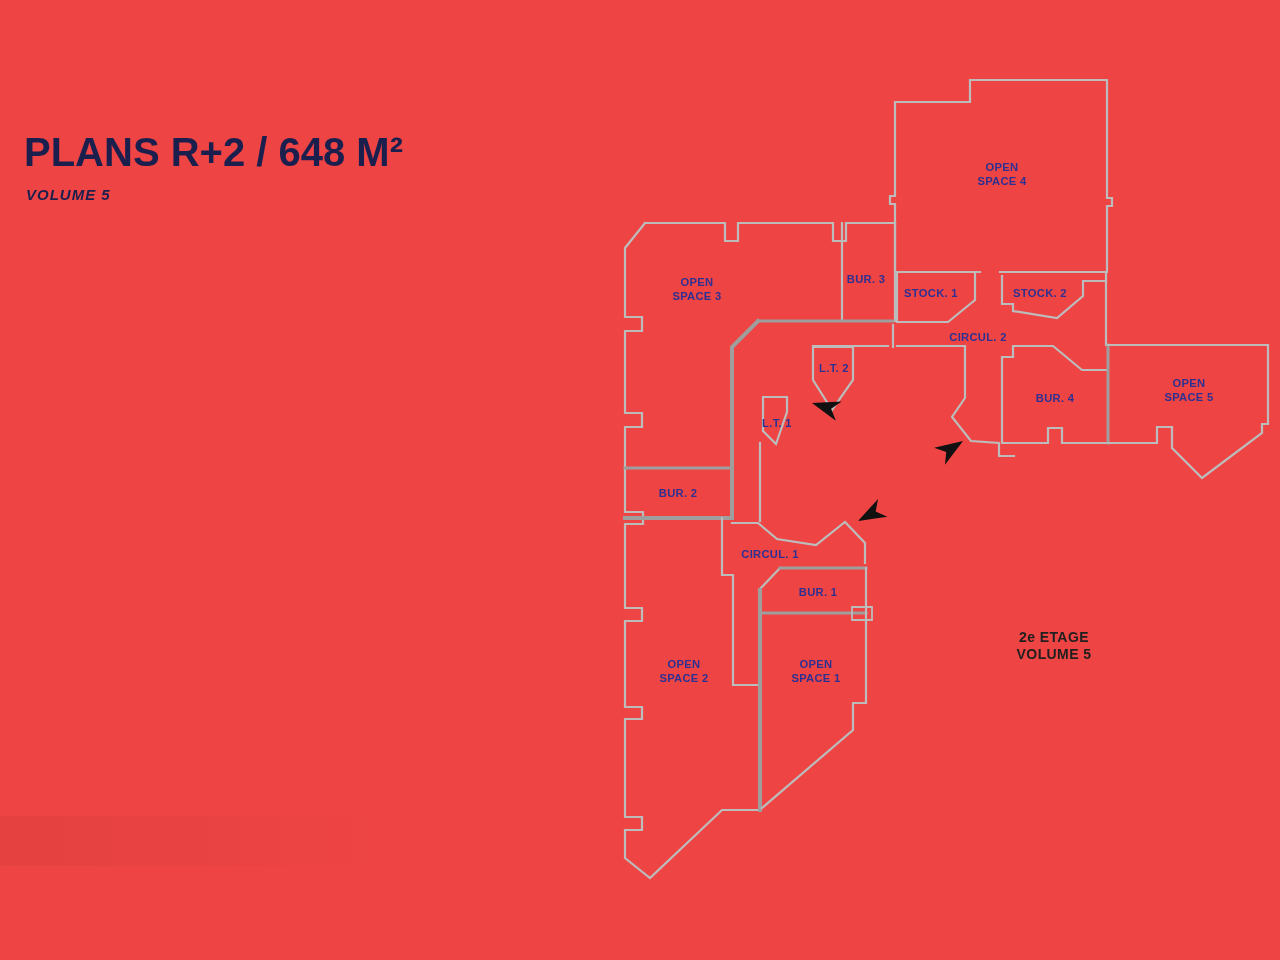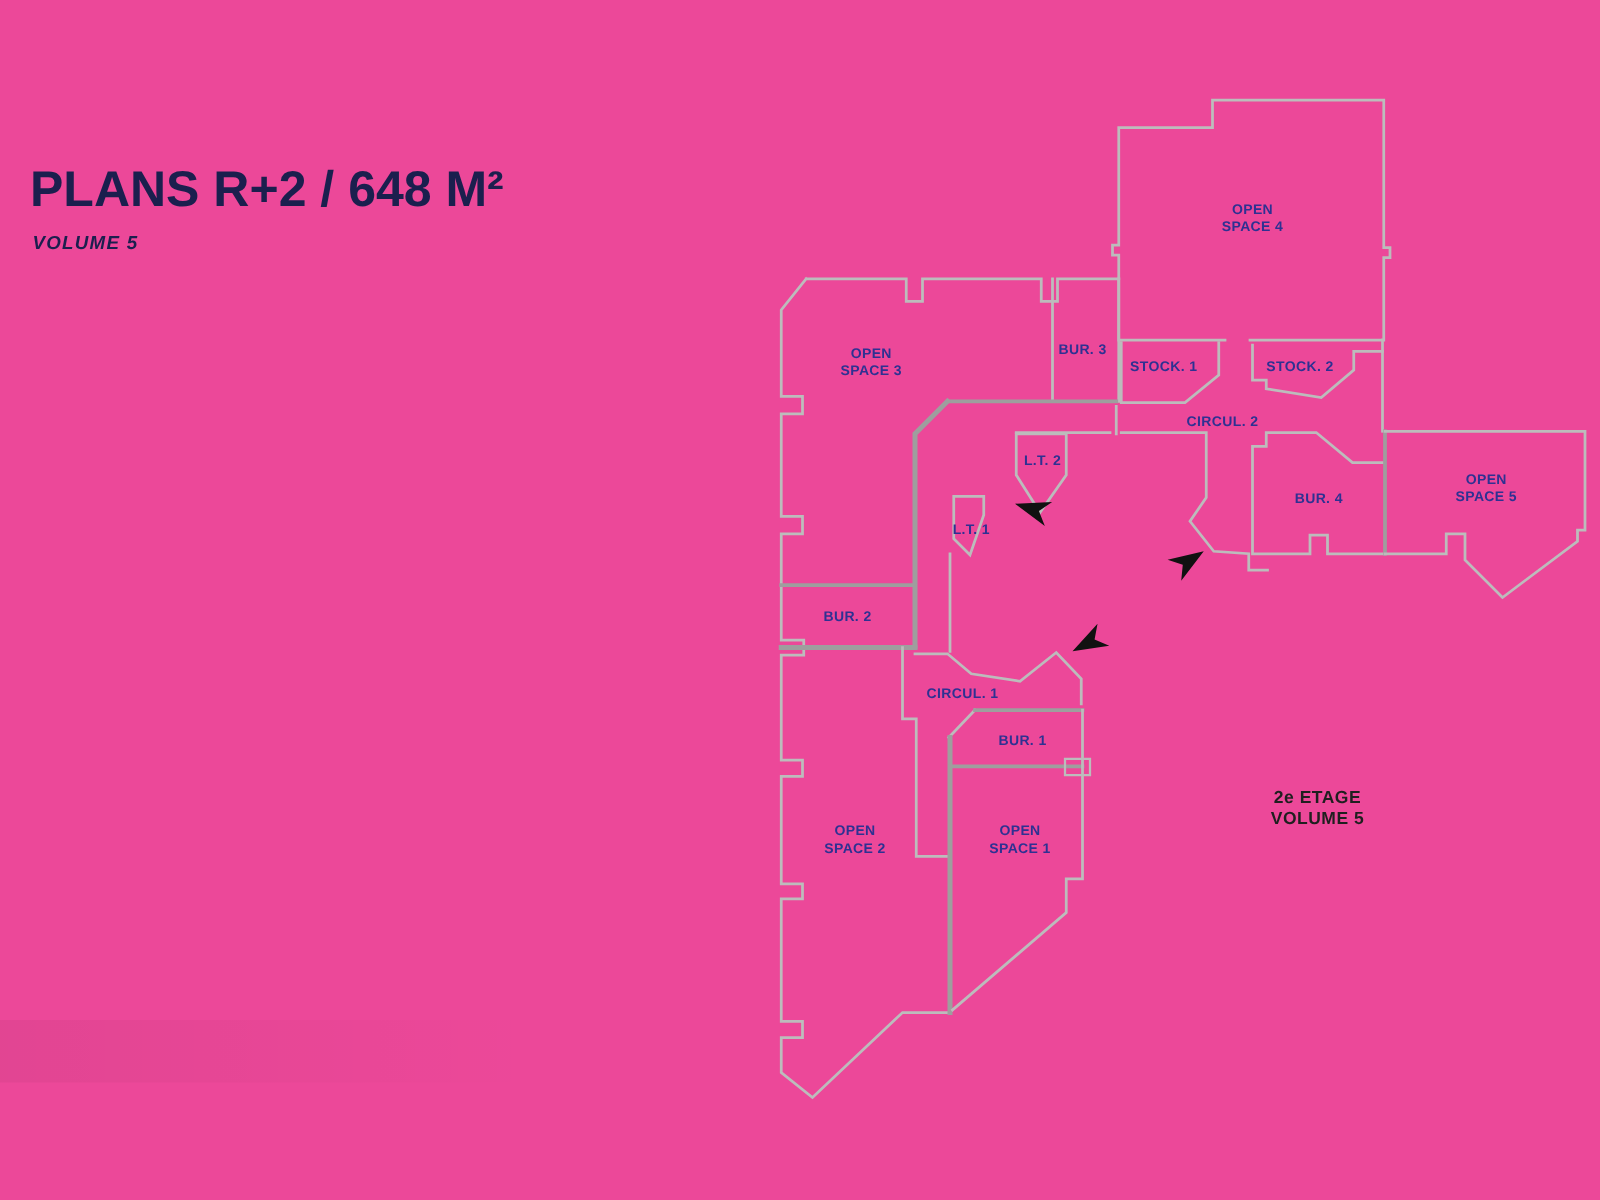--- a/index.html
+++ b/index.html
@@ -1,17 +1,17 @@
 <!DOCTYPE html>
 <html><head>
 <meta charset="utf-8">
 <style>
   html,body{margin:0;padding:0;background:#ffffff;}
   .canvas{
-    position:relative;width:1280px;height:960px;background:#ec4899;
+    position:relative;width:1280px;height:960px;background:#ef4444;
     overflow:hidden;font-family:"Liberation Sans", sans-serif;
     --label:#2e3192; --wall:#bcbcbc; --wall-dark:#9e9e9e;
     --title:#1b1f4e; --floor:#1f1f1f; --arrow:#111111;
   }
   .title{
     position:absolute;left:24px;top:130px;margin:0;
     font-size:40px;font-weight:bold;letter-spacing:0px;
     color:var(--title);white-space:nowrap;
   }
   .subtitle{

